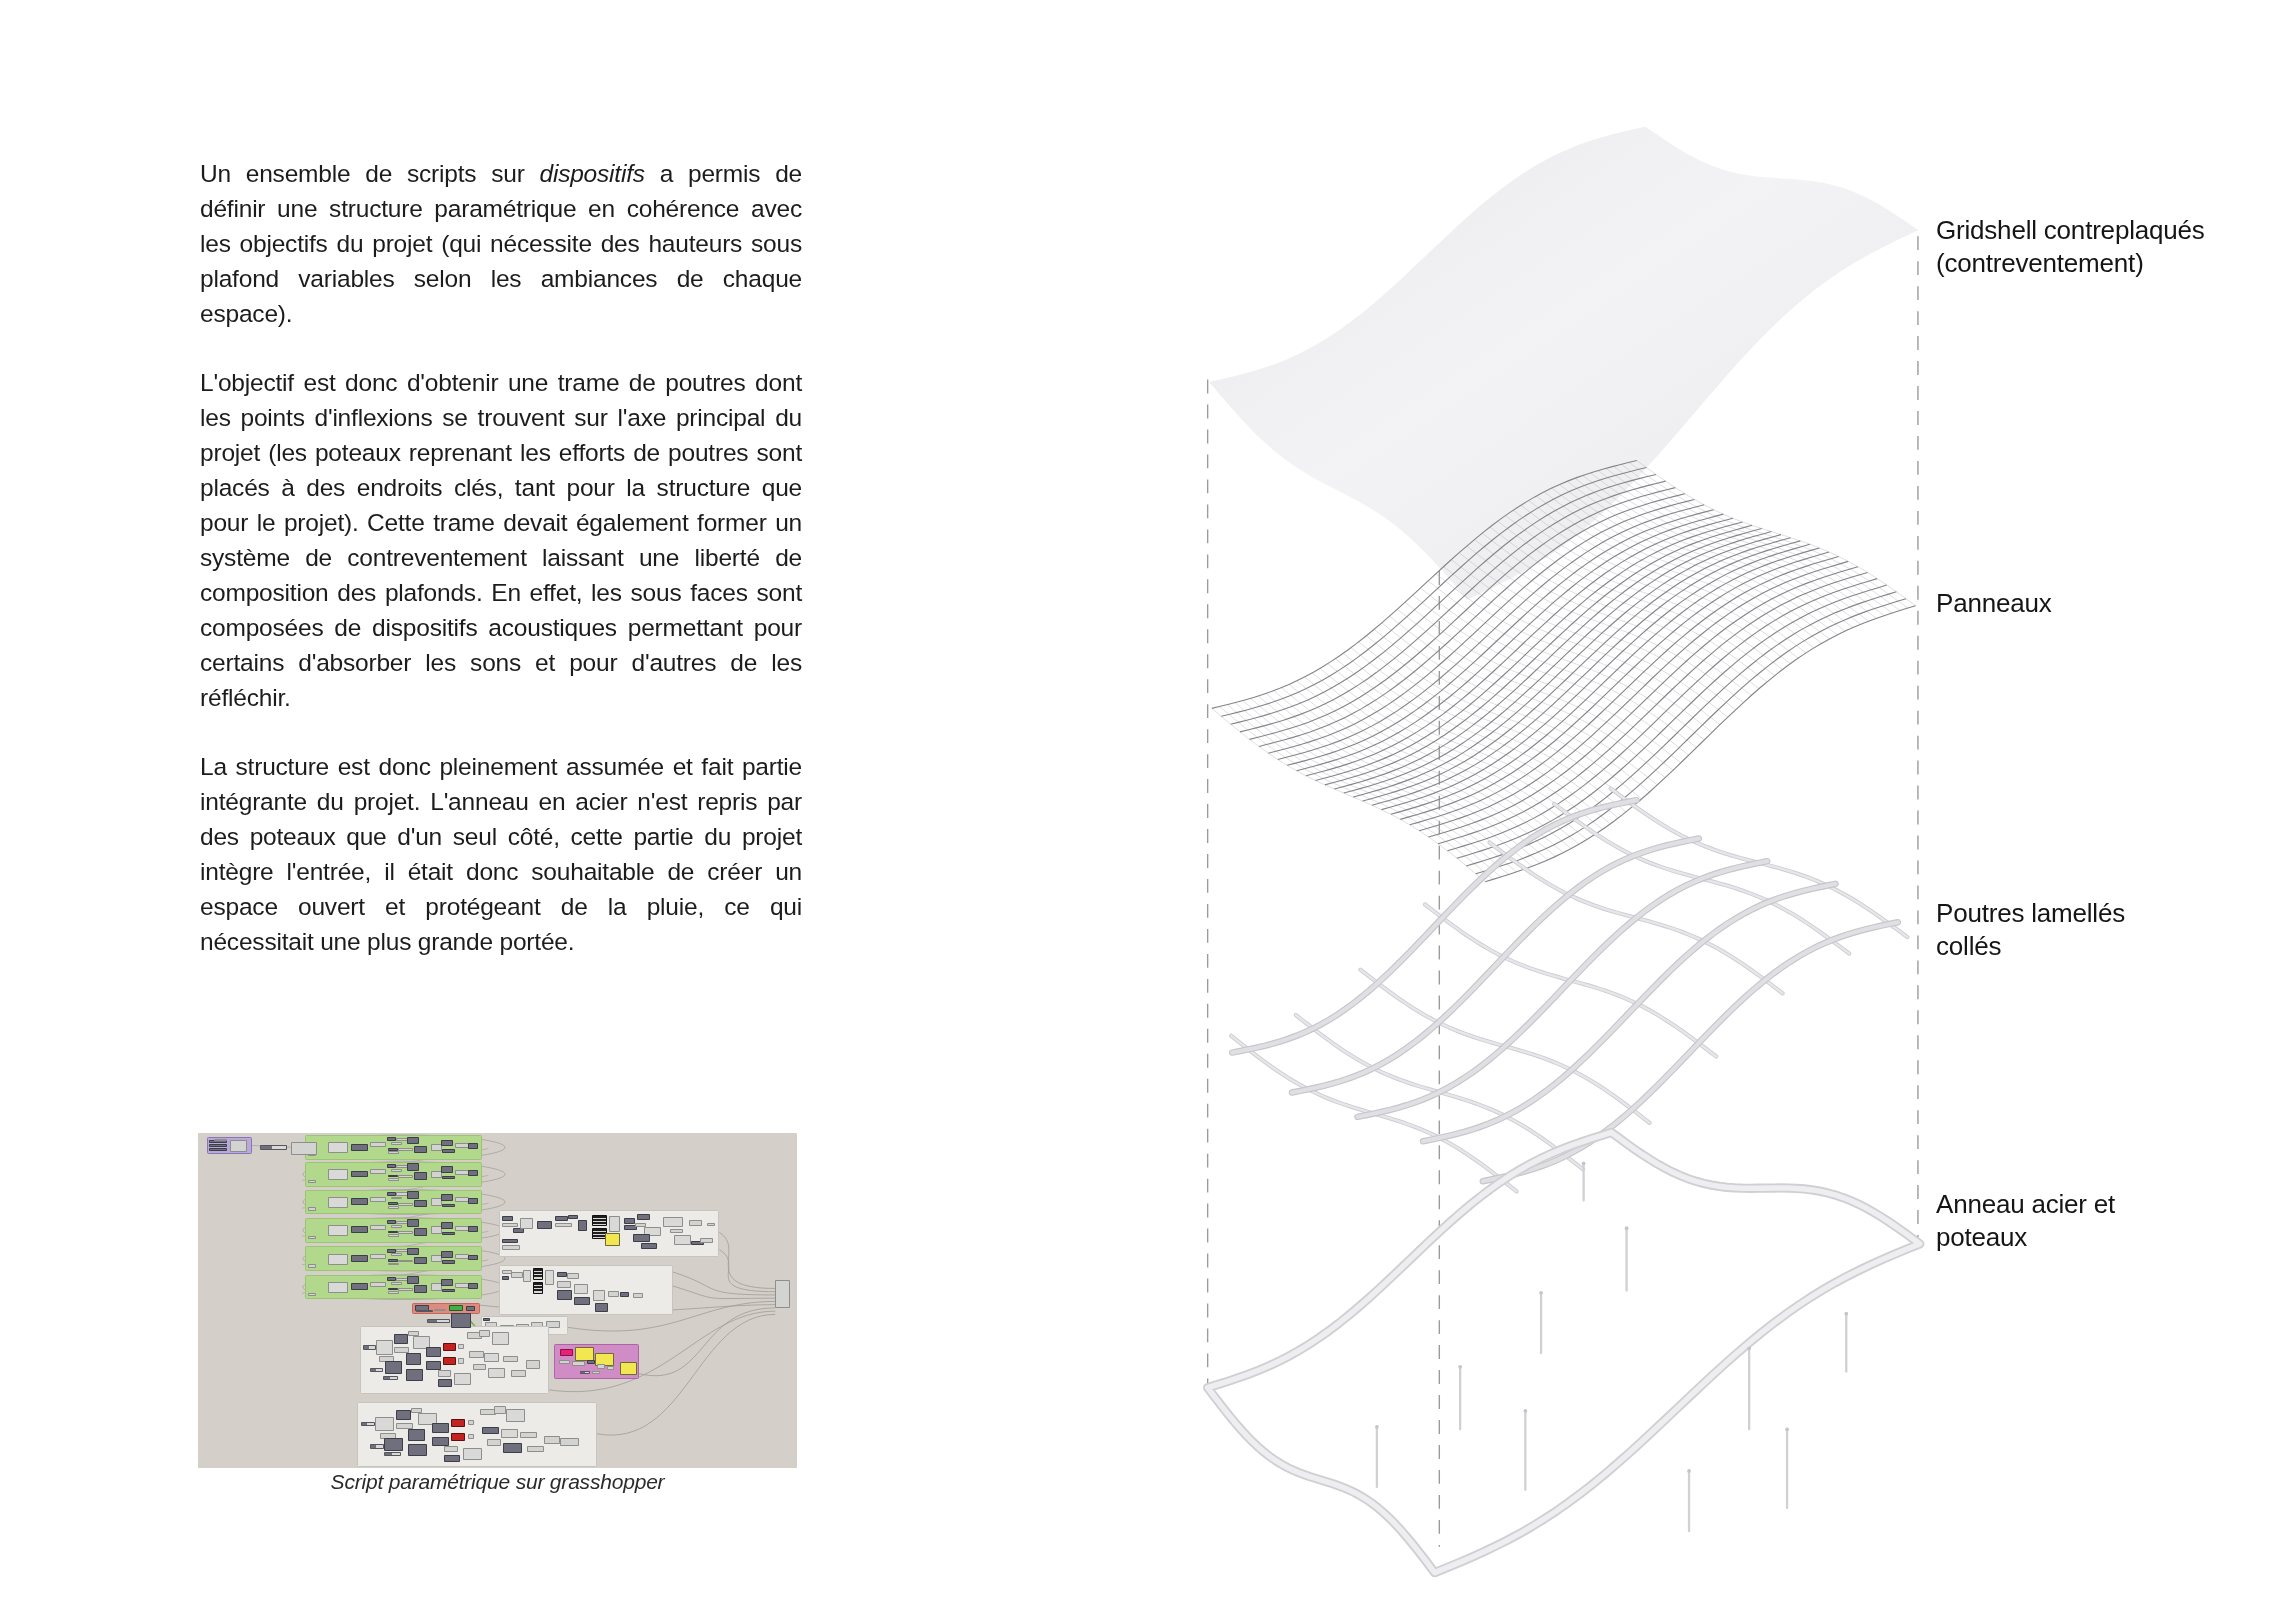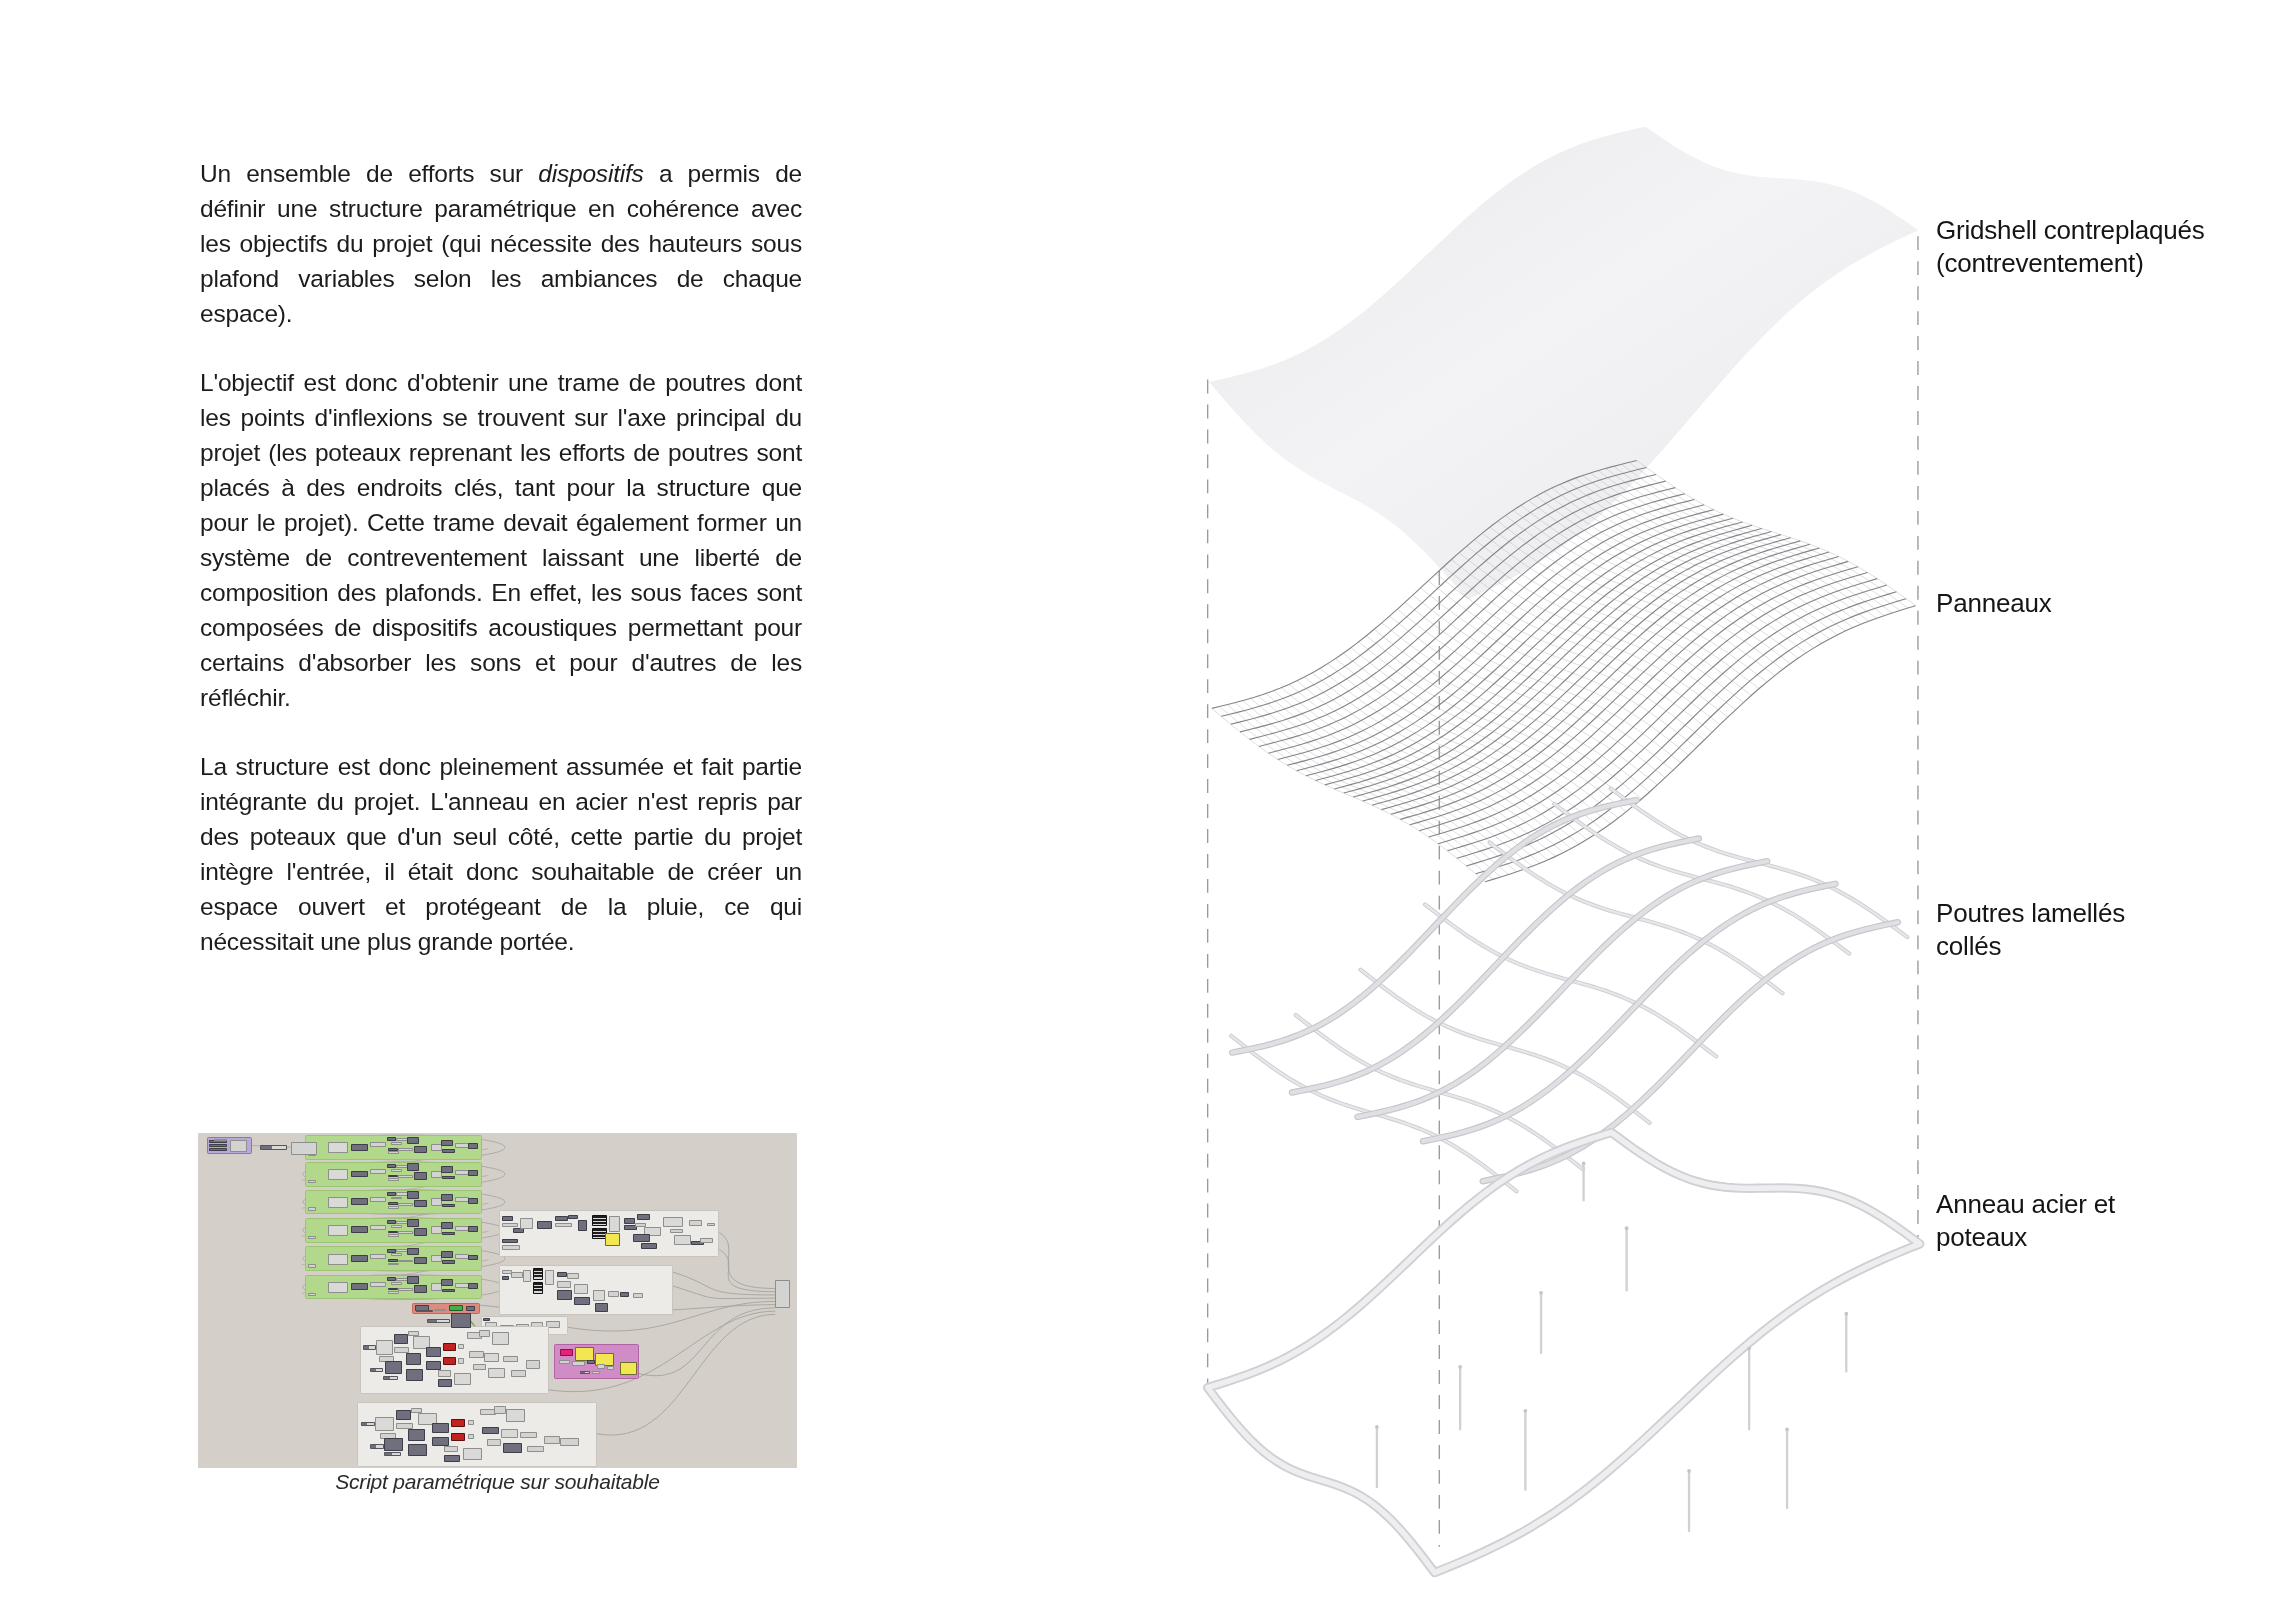--- a/index.html
+++ b/index.html
@@ -27,21 +27,21 @@
   .diagram-svg{position:absolute;left:1185px;top:120px;width:763px;height:1481px;}
   .diagram-label{position:absolute;left:1936px;width:305px;font-size:26px;line-height:33px;
                  color:#151515;letter-spacing:-0.2px;white-space:pre-line;}
 </style>
 </head>
 <body>
 
 <div class="page">
 
   <section class="text-col">
-    <p><span>Un ensemble de efforts sur </span><em>dispositifs</em><span> a permis de définir une structure paramétrique en cohérence avec les objectifs du projet (qui nécessite des hauteurs sous plafond variables selon les ambiances de chaque espace).</span></p>
+    <p><span>Un ensemble de scripts sur </span><em>dispositifs</em><span> a permis de définir une structure paramétrique en cohérence avec les objectifs du projet (qui nécessite des hauteurs sous plafond variables selon les ambiances de chaque espace).</span></p>
     <p>L'objectif est donc d'obtenir une trame de poutres dont les points d'inflexions se trouvent sur l'axe principal du projet (les poteaux reprenant les efforts de poutres sont placés à des endroits clés, tant pour la structure que pour le projet). Cette trame devait également former un système de contreventement laissant une liberté de composition des plafonds. En effet, les sous faces sont composées de dispositifs acoustiques permettant pour certains d'absorber les sons et pour d'autres de les réfléchir.</p>
     <p>La structure est donc pleinement assumée et fait partie intégrante du projet. L'anneau en acier n'est repris par des poteaux que d'un seul côté, cette partie du projet intègre l'entrée, il était donc souhaitable de créer un espace ouvert et protégeant de la pluie, ce qui nécessitait une plus grande portée.</p>
   </section>
 
   <div class="gh-panel" id="gh-panel" style="background: rgb(212, 208, 201);">
     <svg class="gh-wires" id="gh-wires" viewBox="0 0 1295 724" preserveAspectRatio="none">
         <ellipse cx="445.1692000000001" cy="31.131999999999998" rx="218.4924" ry="26.788000000000004" fill="none" stroke="#9f9f99" stroke-width="1.6"></ellipse>
         <ellipse cx="445.1692000000001" cy="89.052" rx="218.4924" ry="26.788000000000004" fill="none" stroke="#9f9f99" stroke-width="1.6"></ellipse>
         <ellipse cx="445.1692000000001" cy="149.144" rx="218.4924" ry="26.788000000000004" fill="none" stroke="#9f9f99" stroke-width="1.6"></ellipse>
         <ellipse cx="445.1692000000001" cy="209.95999999999998" rx="218.4924" ry="26.788000000000004" fill="none" stroke="#9f9f99" stroke-width="1.6"></ellipse>
@@ -332,21 +332,21 @@
         <div class="gh-node" style="left: 71%; top: 68%; width: 7%; height: 10%; background: rgb(211, 211, 210); border-color: rgb(142, 142, 140);"></div>
         <div class="gh-node" style="left: 78%; top: 52%; width: 7%; height: 14%; background: rgb(211, 211, 210); border-color: rgb(142, 142, 140);"></div>
         <div class="gh-node" style="left: 85%; top: 56%; width: 8%; height: 12%; background: rgb(211, 211, 210); border-color: rgb(142, 142, 140);"></div>
       </div>
       <div class="gh-node" style="left: 10.3%; top: 3.6%; width: 4.6%; height: 1.6%; background: linear-gradient(to right, rgb(111, 111, 126) 0px, rgb(111, 111, 126) 45%, rgb(216, 216, 216) 45%, rgb(216, 216, 216) 100%); border-color: rgb(85, 85, 92);"></div>
       <div class="gh-node" style="left: 15.6%; top: 2.7%; width: 4.2%; height: 3.8%; background: rgb(211, 211, 210); border-color: rgb(142, 142, 140);"></div>
       <div class="gh-node" style="left: 38.2%; top: 55.6%; width: 3.9%; height: 1.2%; background: linear-gradient(to right, rgb(111, 111, 126) 0px, rgb(111, 111, 126) 45%, rgb(216, 216, 216) 45%, rgb(216, 216, 216) 100%); border-color: rgb(85, 85, 92);"></div>
       <div class="gh-node" style="left: 42.3%; top: 53.8%; width: 3.2%; height: 4.4%; background: rgb(111, 111, 126); border-color: rgb(62, 62, 73);"></div>
       <div class="gh-node" style="left: 96.4%; top: 44%; width: 2.4%; height: 8.2%; background: rgb(211, 211, 210); border-color: rgb(142, 142, 140);"></div>
     </div>
-  <div class="gh-caption">Script paramétrique sur souhaitable</div>
+  <div class="gh-caption">Script paramétrique sur grasshopper</div>
 
   <svg class="diagram-svg" id="diagram" viewBox="0 0 1650 3200">
       <defs>
         <linearGradient id="gs" x1="0" y1="0" x2="1" y2="1">
           <stop offset="0" stop-color="#e9e9ed"></stop>
           <stop offset="0.45" stop-color="#f3f3f5"></stop>
           <stop offset="1" stop-color="#e9e9ed"></stop>
         </linearGradient>
       </defs>
       <line x1="49" y1="560" x2="49" y2="2745" stroke="#9b9b9b" stroke-width="3" stroke-dasharray="30 24"></line>

